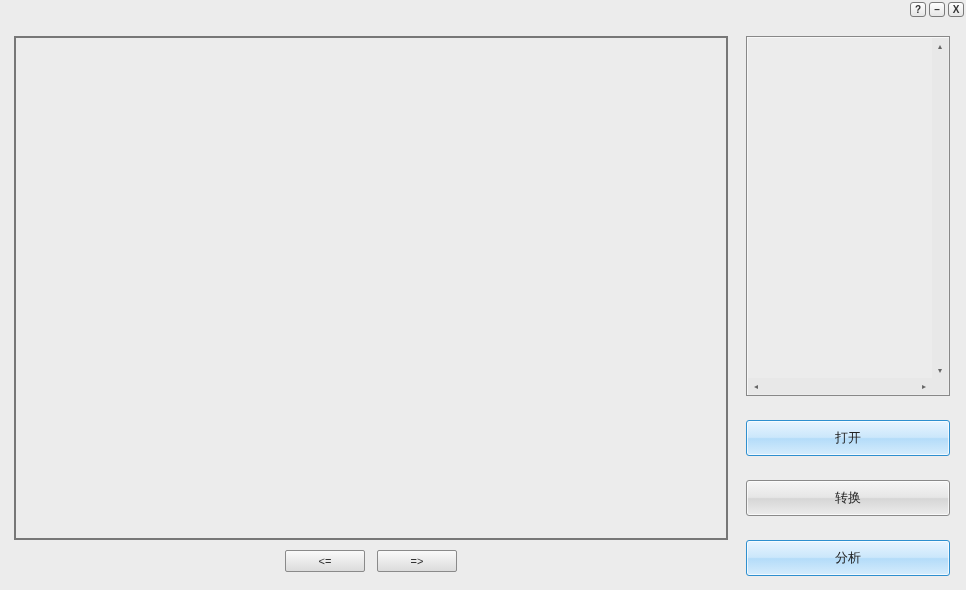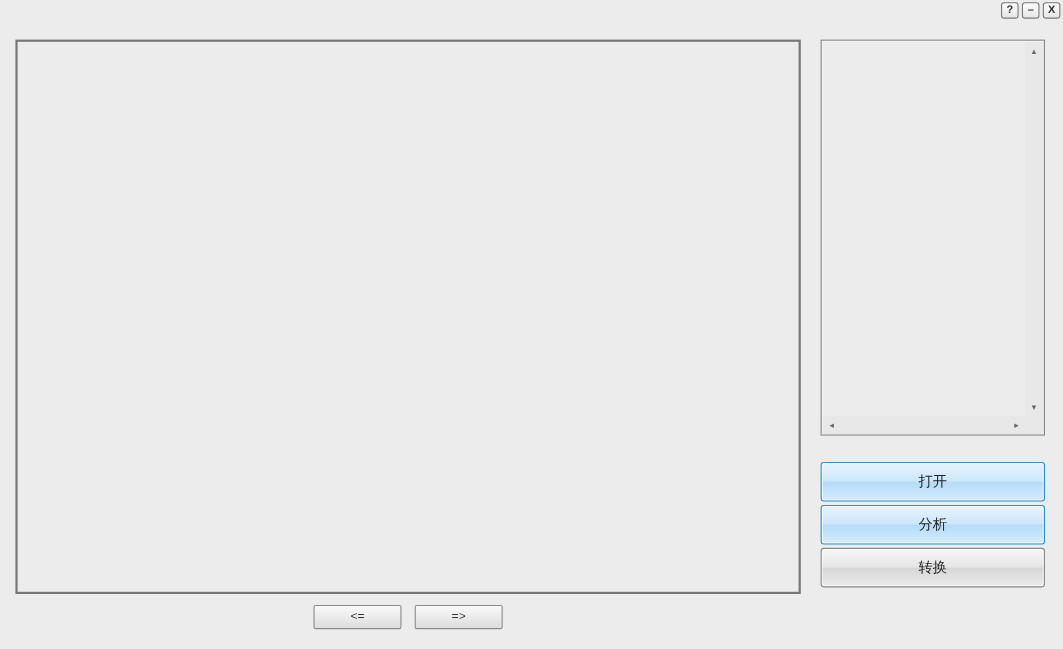--- a/index.html
+++ b/index.html
@@ -140,21 +140,21 @@
       height: 16px;
       background: #e8e8e8;
     }
     .action-buttons {
       position: absolute;
       left: 746px;
       top: 420px;
       width: 204px;
       display: flex;
       flex-direction: column;
-      gap: 3px;
+      gap: 24px;
     }
     .action-btn {
       width: 204px;
       height: 36px;
       border: 1px solid #2e8fcf;
       border-radius: 3px;
       background: linear-gradient(#e8f4ff 0%, #cbe7fb 48%, #b4dcf9 52%, #d5ecfc 100%);
       cursor: pointer;
       display: flex;
       align-items: center;
@@ -204,19 +204,19 @@
     <div class="hscroll-left">◂</div>
     <div class="hscroll-right">▸</div>
   </div>
   <div class="scroll-corner"></div>
 </div>
 
 <div class="action-buttons">
   <div class="action-btn">
     <span>打开</span>
   </div>
+  <div class="action-btn gray">
+    <span>转换</span>
+  </div>
   <div class="action-btn">
     <span>分析</span>
   </div>
-  <div class="action-btn gray">
-    <span>转换</span>
-  </div>
 </div>
 
 </body></html>

